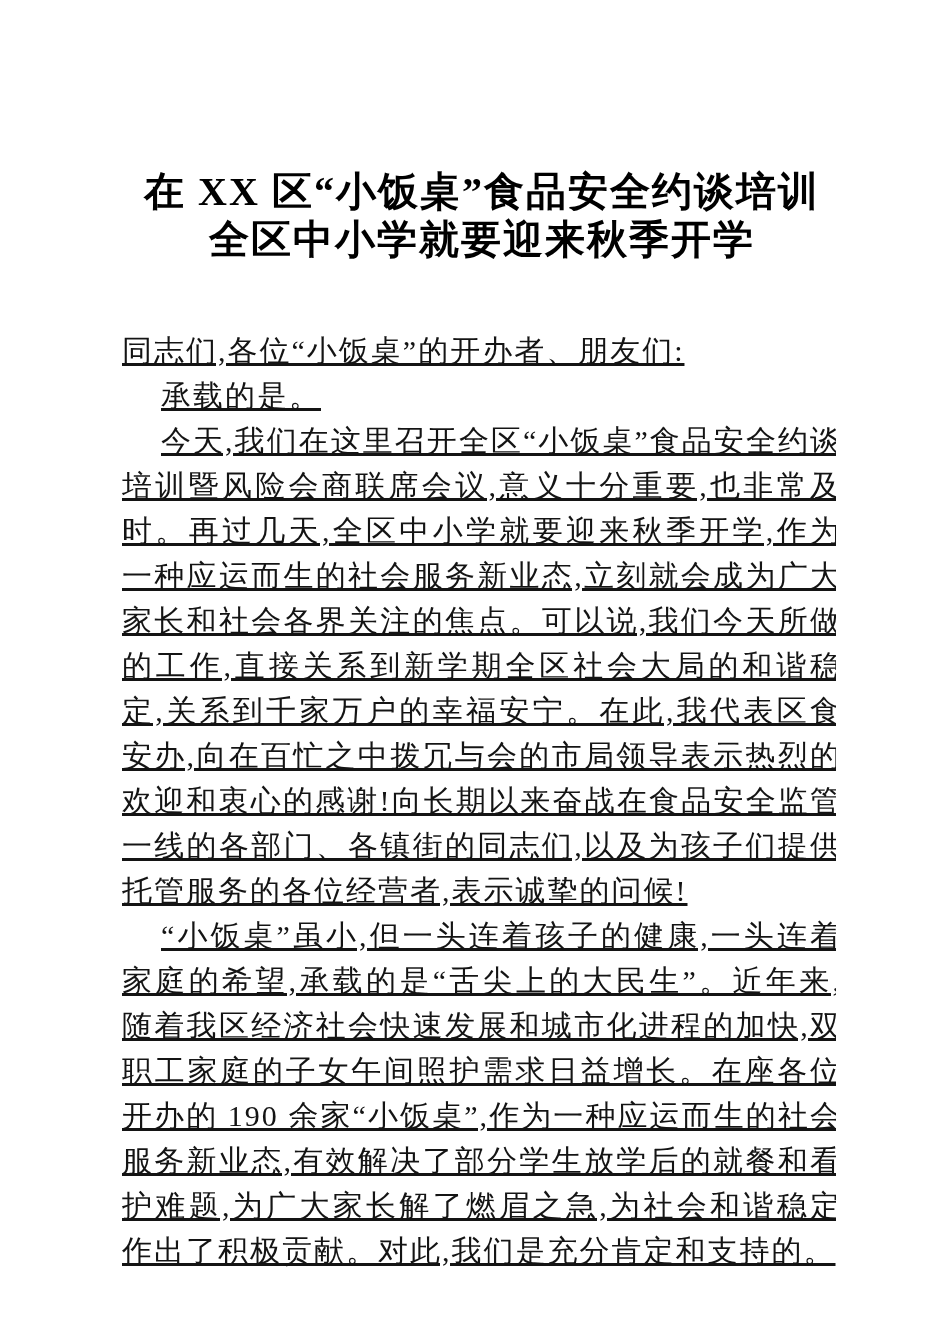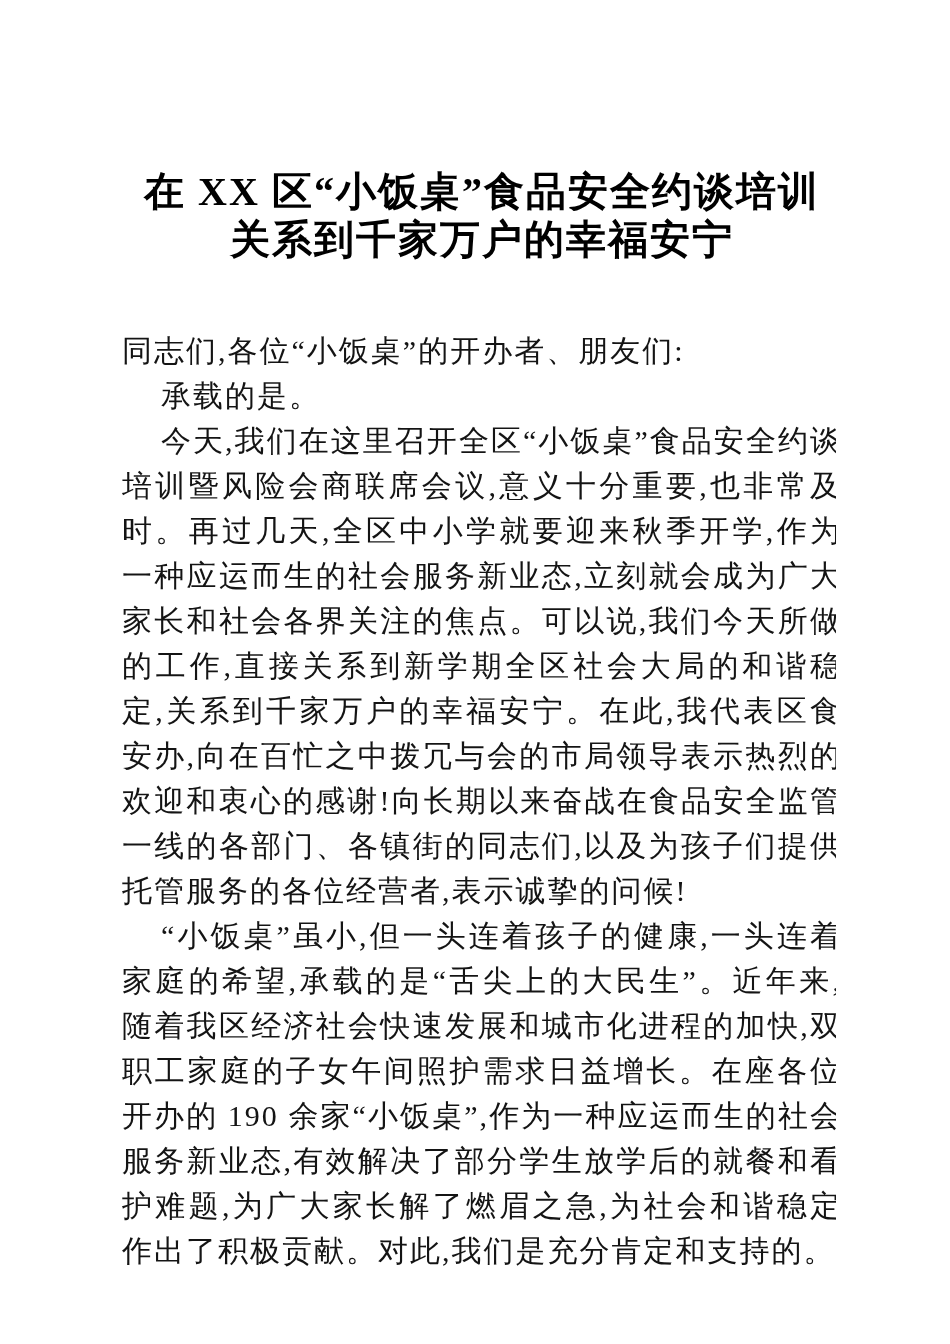--- a/index.html
+++ b/index.html
@@ -39,33 +39,34 @@
   }
   .doc-body p {
     margin: 0;
     padding: 0;
     font-size: 30px;
     line-height: 45px;
     letter-spacing: 2px;
     text-align: justify;
     color: #141414;
     font-weight: normal;
+    text-decoration: underline;
   }
   .doc-body p.indented {
     text-indent: 39px;
   }
 </style>
 </head>
 <body>
 
 <div class="page">
 
   <h1 class="doc-title">
     <span class="title-line">在 XX 区“小饭桌”食品安全约谈培训</span>
-    <span class="title-line">关系到千家万户的幸福安宁</span>
+    <span class="title-line">全区中小学就要迎来秋季开学</span>
   </h1>
 
   <div class="doc-body">
     <p>同志们,各位“小饭桌”的开办者、朋友们:</p>
     <p class="indented">承载的是。</p>
     <p class="indented">今天,我们在这里召开全区“小饭桌”食品安全约谈培训暨风险会商联席会议,意义十分重要,也非常及时。再过几天,全区中小学就要迎来秋季开学,作为一种应运而生的社会服务新业态,立刻就会成为广大家长和社会各界关注的焦点。可以说,我们今天所做的工作,直接关系到新学期全区社会大局的和谐稳定,关系到千家万户的幸福安宁。在此,我代表区食安办,向在百忙之中拨冗与会的市局领导表示热烈的欢迎和衷心的感谢!向长期以来奋战在食品安全监管一线的各部门、各镇街的同志们,以及为孩子们提供托管服务的各位经营者,表示诚挚的问候!</p>
     <p class="indented">“小饭桌”虽小,但一头连着孩子的健康,一头连着家庭的希望,承载的是“舌尖上的大民生”。近年来,随着我区经济社会快速发展和城市化进程的加快,双职工家庭的子女午间照护需求日益增长。在座各位开办的 190 余家“小饭桌”,作为一种应运而生的社会服务新业态,有效解决了部分学生放学后的就餐和看护难题,为广大家长解了燃眉之急,为社会和谐稳定作出了积极贡献。对此,我们是充分肯定和支持的。</p>
   </div>
 
 </div>

